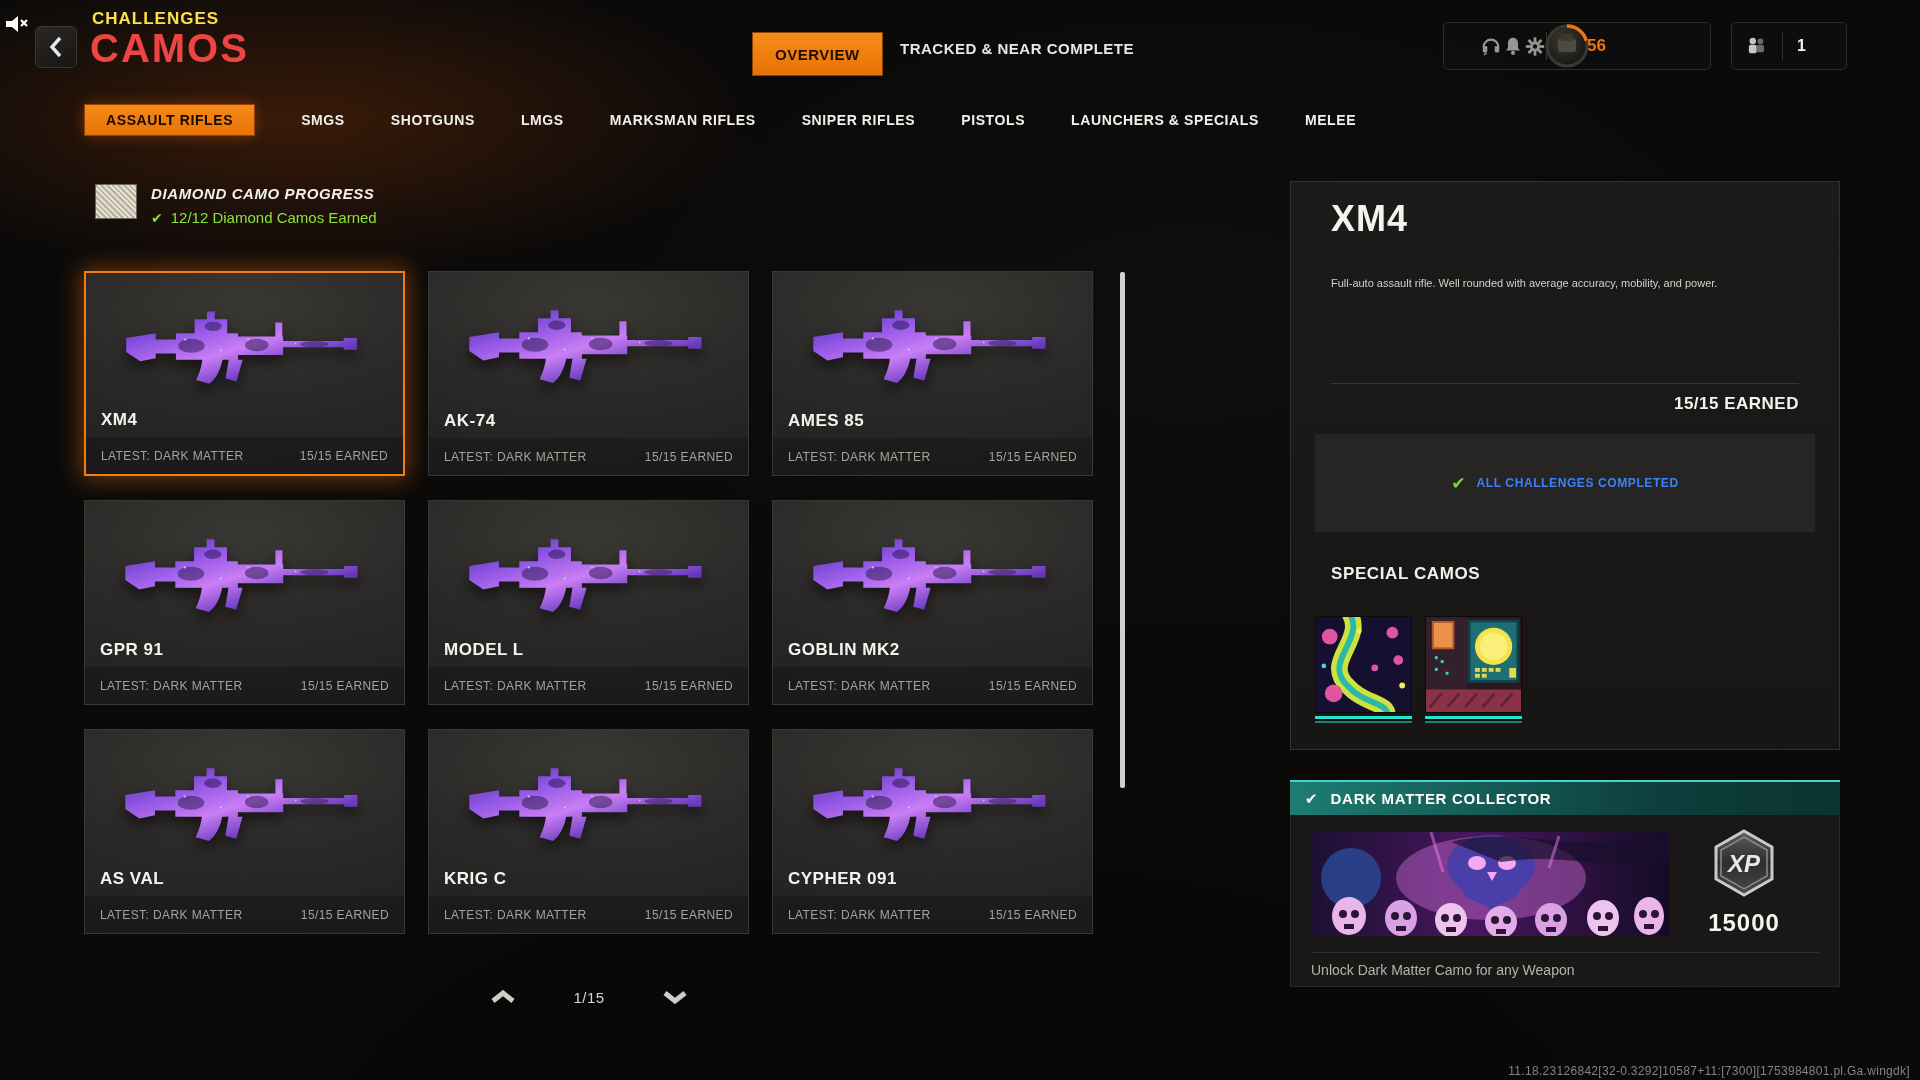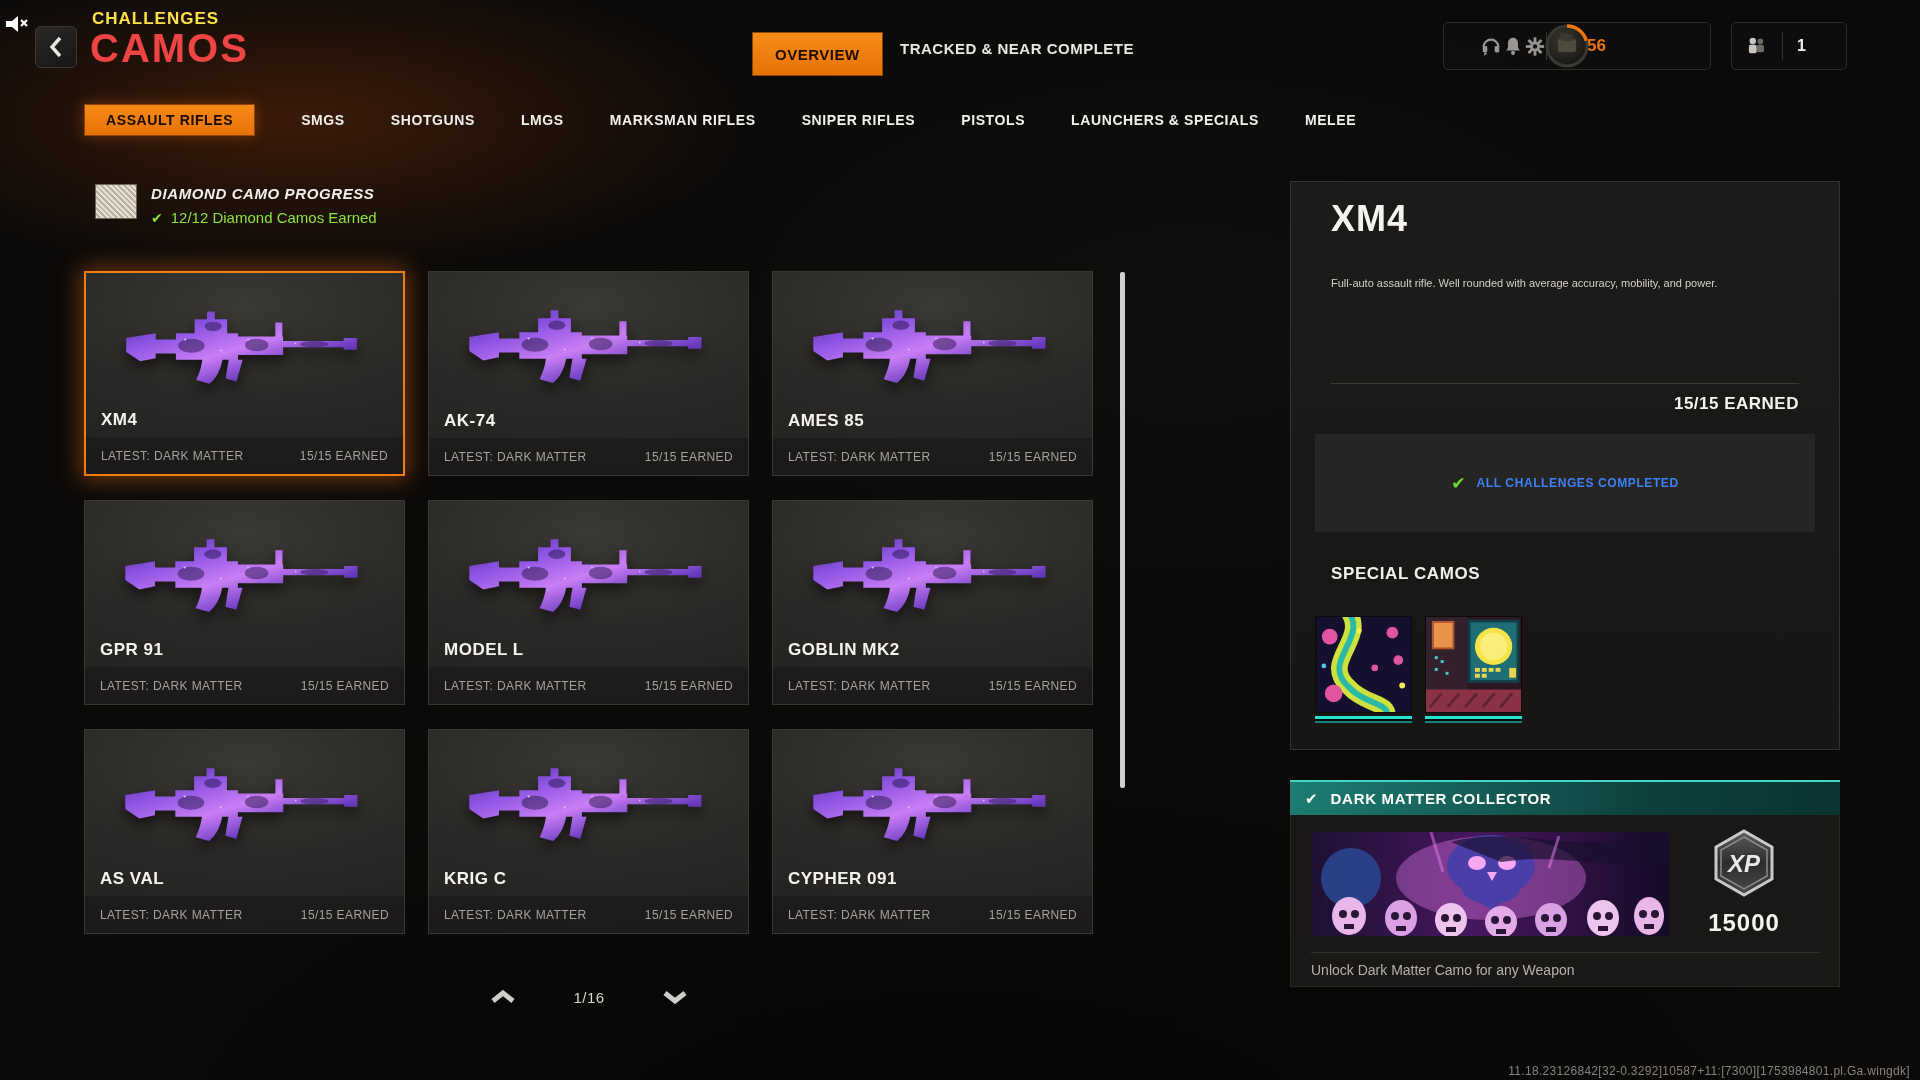--- a/index.html
+++ b/index.html
@@ -413,21 +413,21 @@
   </div>
 
 <div class="scrollbar"></div>
 
 <div class="pager">
   <div class="pager-btn">
     <svg width="24" height="14" viewBox="0 0 24 14">
         <polyline points="2,11 12,3 22,11" fill="none" stroke="#cfcdc9" stroke-width="5"></polyline>
       </svg>
   </div>
-  <div class="pager-label">1/16</div>
+  <div class="pager-label">1/15</div>
   <div class="pager-btn">
     <svg width="24" height="14" viewBox="0 0 24 14">
         <polyline points="2,3 12,11 22,3" fill="none" stroke="#cfcdc9" stroke-width="5"></polyline>
       </svg>
   </div>
 </div>
 
 <div class="detail">
   <div class="dp-title">XM4</div>
   <div class="dp-desc">Full-auto assault rifle.  Well rounded with average accuracy, mobility, and power.</div>

